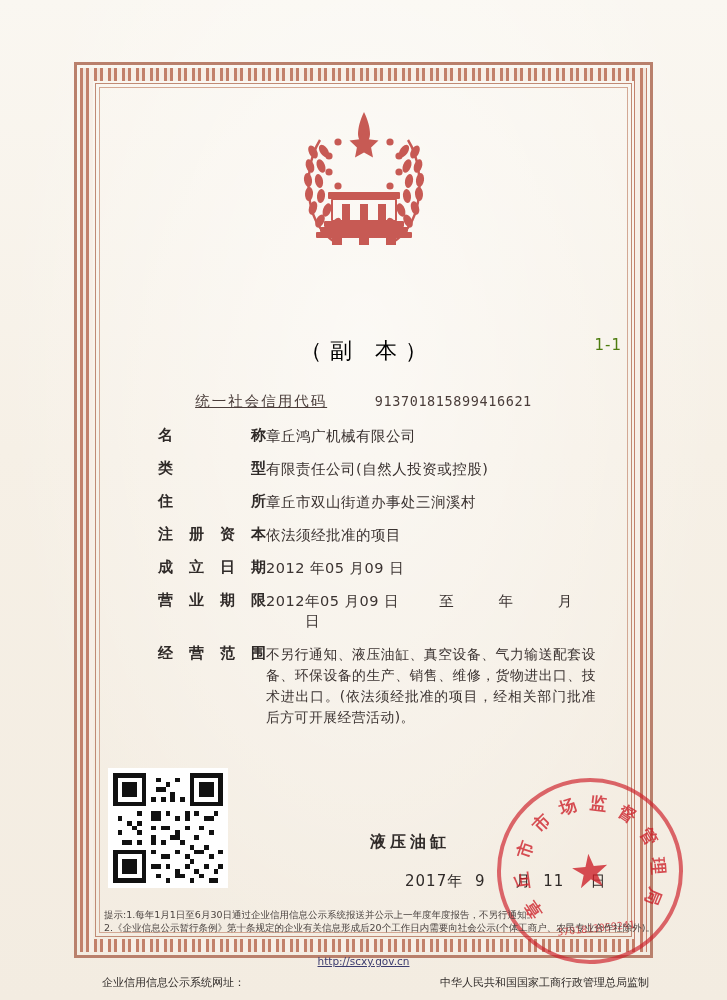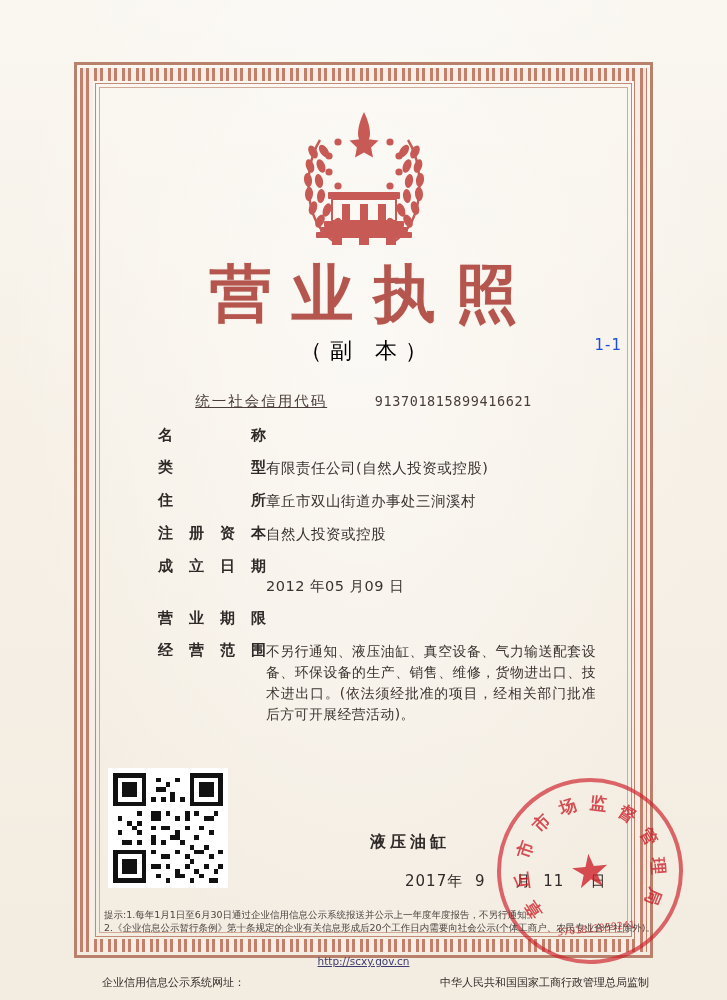--- a/index.html
+++ b/index.html
@@ -101,21 +101,21 @@
     font-size: 22px;
     letter-spacing: 8px;
     text-indent: 8px;
     color: #000000;
   }
   .copy-index {
     position: absolute;
     right: 105px;
     top: 336px;
     font-size: 15px;
-    color: #1d4ed8;
+    color: #4d7c0f;
     letter-spacing: 1px;
   }
 
   .credit-row {
     position: absolute;
     left: 0; right: 0;
     top: 392px;
     text-align: center;
     font-size: 14.5px;
     color: #4a3d3a;
@@ -160,21 +160,20 @@
   }
   .row.scope { margin-top: 4px; }
   .row.scope .value {
     width: 330px;
     line-height: 21px;
     text-align: justify;
     font-size: 13.8px;
   }
   .date-val {
     font-family: "DejaVu Sans", "Liberation Sans", sans-serif;
-    margin-top: 19px;
   }
   .term-val span.gap { display: inline-block; width: 34px; }
   .term-val span.gap2 { display: inline-block; width: 30px; }
 
   
   .qr {
     position: absolute;
     left: 108px;
     top: 768px;
     width: 120px;
@@ -358,36 +357,36 @@
       <rect x="98" y="100" width="8" height="17"></rect>
       <rect x="44" y="117" width="80" height="6" rx="1"></rect>
       <rect x="40" y="123" width="88" height="5" rx="1"></rect>
       <rect x="36" y="128" width="96" height="6" rx="1"></rect>
       <rect x="52" y="134" width="10" height="7"></rect>
       <rect x="106" y="134" width="10" height="7"></rect>
       <rect x="79" y="134" width="10" height="7"></rect>
     </g>
   </svg>
 
-  <div class="title">营业执照</div>
   <div class="subtitle">（副 本）</div>
   <div class="copy-index">1-1</div>
 
   <div class="credit-row">
     <span class="credit-label">统一社会信用代码</span>
     <span class="credit-code">913701815899416621</span>
   </div>
 
   <div class="fields">
 
     <div class="row">
       <div class="label justified">
         <span>名</span>
         <span>称</span>
       </div>
+      <div class="value">章丘鸿广机械有限公司</div>
     </div>
 
     <div class="row">
       <div class="label justified">
         <span>类</span>
         <span>型</span>
       </div>
       <div class="value">有限责任公司(自然人投资或控股)</div>
     </div>
 
@@ -400,39 +399,50 @@
     </div>
 
 
     <div class="row">
       <div class="label justified">
         <span>注</span>
         <span>册</span>
         <span>资</span>
         <span>本</span>
       </div>
-      <div class="value">自然人投资或控股</div>
+      <div class="value">依法须经批准的项目</div>
     </div>
 
     <div class="row">
       <div class="label justified">
         <span>成</span>
         <span>立</span>
         <span>日</span>
         <span>期</span>
       </div>
       <div class="value date-val">2012 年05 月09 日</div>
     </div>
 
     <div class="row">
       <div class="label justified">
         <span>营</span>
         <span>业</span>
         <span>期</span>
         <span>限</span>
+      </div>
+      <div class="value term-val">
+        <span>2012年05 月09 日</span>
+        <span class="gap2"></span>
+        <span>至</span>
+        <span class="gap"></span>
+        <span>年</span>
+        <span class="gap"></span>
+        <span>月</span>
+        <span class="gap"></span>
+        <span>日</span>
       </div>
     </div>
 
     <div class="row scope">
       <div class="label justified">
         <span>经</span>
         <span>营</span>
         <span>范</span>
         <span>围</span>
       </div>

